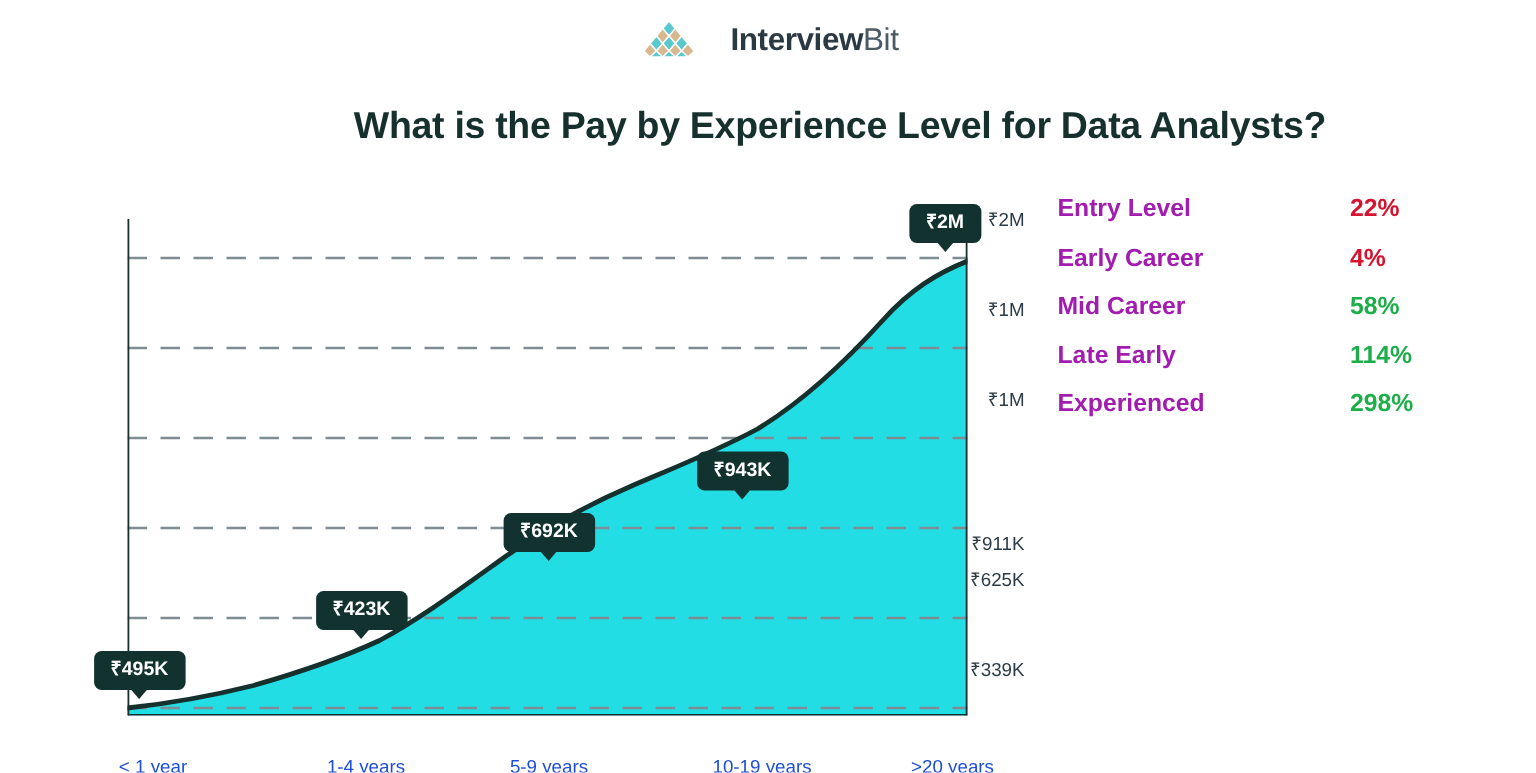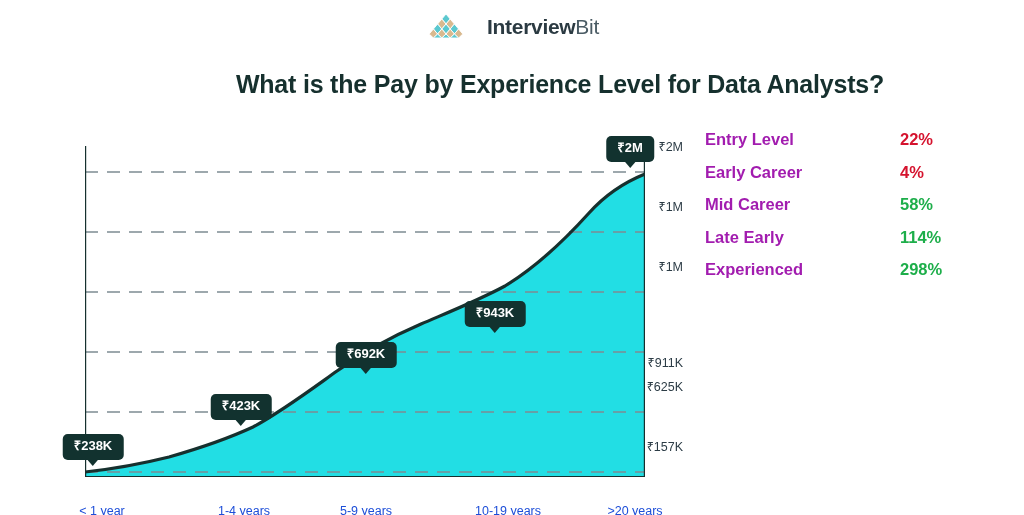--- a/index.html
+++ b/index.html
@@ -171,21 +171,21 @@
 
   <h1 id="chart-title">What is the Pay by Experience Level for Data Analysts?</h1>
 
   <div id="chart-block">
 
     <div class="y-tick" style="top:26px;">₹2M</div>
     <div class="y-tick" style="top:86px;">₹1M</div>
     <div class="y-tick" style="top:146px;">₹1M</div>
     <div class="y-tick" style="top:206px;margin-top:36px;">₹911K</div>
     <div class="y-tick" style="top:266px;">₹625K</div>
-    <div class="y-tick" style="top:326px;">₹157K</div>
+    <div class="y-tick" style="top:326px;">₹339K</div>
 
     <div id="plot-area">
       <svg id="plot-svg" width="560" height="331" viewBox="0 0 560 331">
 
         <path d="M0,326
                  C 28,323 56,318 84,311
                  C 112,303 140,294 168,281
                  C 196,266 224,245 252,225
                  C 280,205 308,190 336,178
                  C 364,166 392,155 420,140
@@ -209,21 +209,21 @@
                  C 280,205 308,190 336,178
                  C 364,166 392,155 420,140
                  C 448,123 476,98 504,67
                  C 522,47 540,36 560,28" fill="none" stroke="#16302e" stroke-width="3.2" stroke-linecap="round"></path>
 
         <line x1="0" y1="0" x2="0" y2="331" stroke="#16302e" stroke-width="2.4"></line>
         <line x1="560" y1="0" x2="560" y2="331" stroke="#16302e" stroke-width="2.4"></line>
         <line x1="0" y1="331" x2="560" y2="331" stroke="#16302e" stroke-width="2"></line>
       </svg>
 
-      <div class="tip" style="left:8px; top:288px;">₹238K</div>
+      <div class="tip" style="left:8px; top:288px;">₹495K</div>
       <div class="tip" style="left:156px; top:248px;">₹423K</div>
       <div class="tip" style="left:281px; top:196px;">₹692K</div>
       <div class="tip" style="left:410px; top:128px;margin-top:27px;">₹943K</div>
       <div class="tip" style="left:545px; top:-10px;">₹2M</div>
     </div>
 
     <div class="x-tick" style="left:102px;">&lt; 1 year</div>
     <div class="x-tick" style="left:244px;">1-4 years</div>
     <div class="x-tick" style="left:366px;">5-9 years</div>
     <div class="x-tick" style="left:508px;">10-19 years</div>

